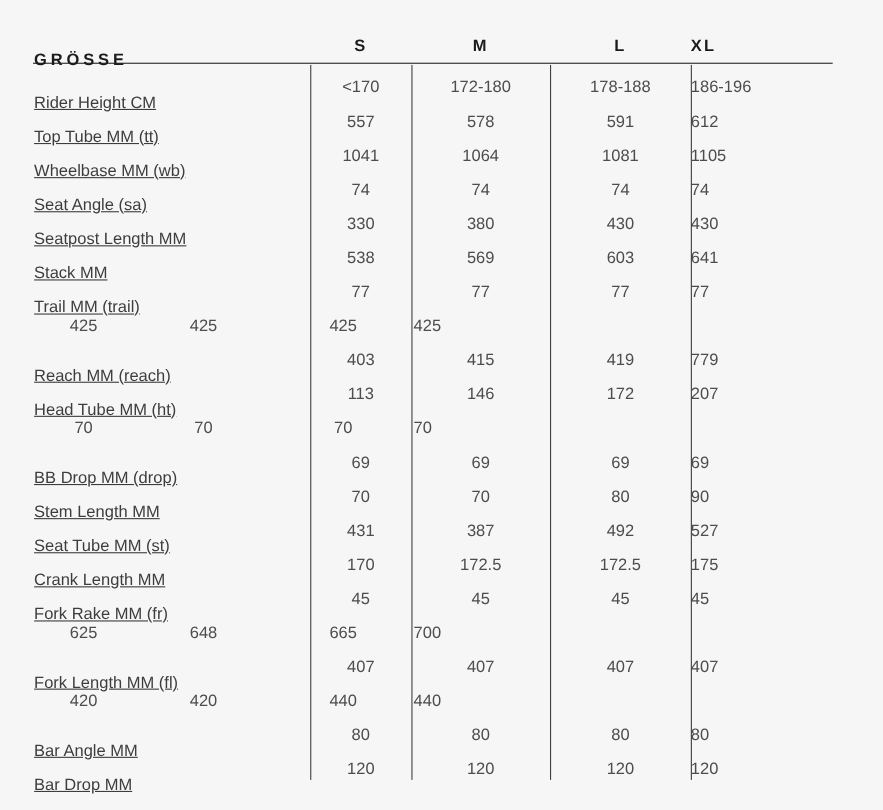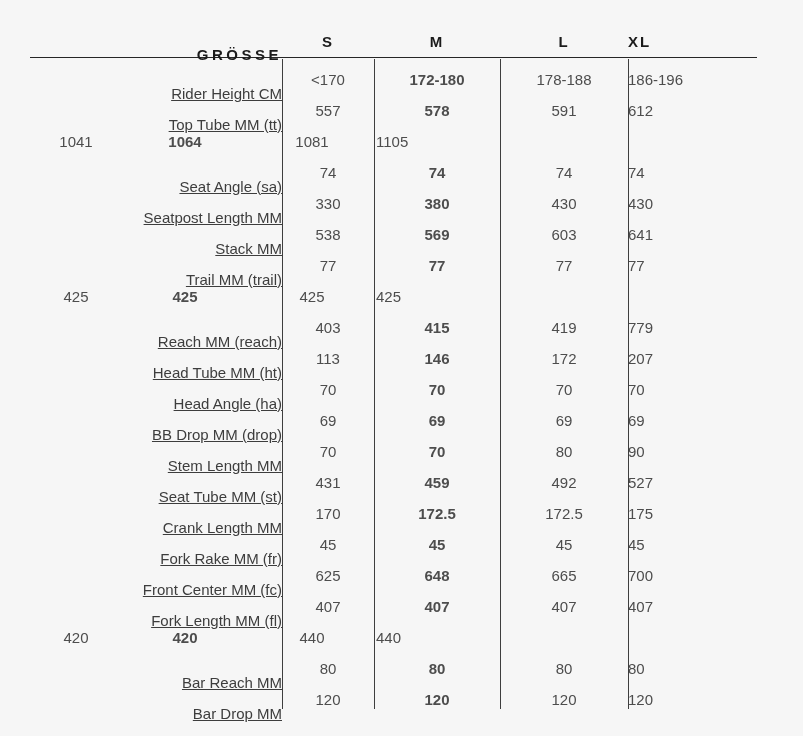--- a/index.html
+++ b/index.html
@@ -23,23 +23,23 @@
     top:25px;
     width:727px;
   }
   .head-row{
     display:flex;
     height:33px;
     align-items:center;
     border-bottom:1px solid var(--head-line);
   }
   .cell{flex:none;}
-  .col-label{width:252px;text-align:right;margin-top:27px;}
+  .col-label{width:252px;text-align:left;margin-top:27px;}
   .col-s{width:92px;text-align:center;}
-  .col-m{width:126px;text-align:center;font-weight:bold;}
+  .col-m{width:126px;text-align:center;}
   .col-l{width:128px;text-align:center;}
   .col-xl{width:129px;text-align:left;}
   .head-label{
     font-size:15px;
     font-weight:bold;
     letter-spacing:3.5px;
     color:var(--head-text);
     padding-left:1px;
   }
   .head-col{
@@ -104,20 +104,21 @@
 
     <div class="row">
       <div class="cell col-label row-label">Top Tube MM (tt)</div>
       <div class="cell col-s  val-cell">557</div>
       <div class="cell col-m  val-cell">578</div>
       <div class="cell col-l  val-cell">591</div>
       <div class="cell col-xl val-cell">612</div>
     </div>
 
     <div class="row">
+      <div class="cell col-label row-label">Wheelbase MM (wb)</div>
       <div class="cell col-s  val-cell">1041</div>
       <div class="cell col-m  val-cell">1064</div>
       <div class="cell col-l  val-cell">1081</div>
       <div class="cell col-xl val-cell">1105</div>
     </div>
 
     <div class="row">
       <div class="cell col-label row-label">Seat Angle (sa)</div>
       <div class="cell col-s  val-cell">74</div>
       <div class="cell col-m  val-cell">74</div>
@@ -166,21 +167,20 @@
 
     <div class="row">
       <div class="cell col-label row-label">Head Tube MM (ht)</div>
       <div class="cell col-s  val-cell">113</div>
       <div class="cell col-m  val-cell">146</div>
       <div class="cell col-l  val-cell">172</div>
       <div class="cell col-xl val-cell">207</div>
     </div>
 
     <div class="row">
-      <div class="cell col-label row-label">Head Angle (ha)</div>
       <div class="cell col-s  val-cell">70</div>
       <div class="cell col-m  val-cell">70</div>
       <div class="cell col-l  val-cell">70</div>
       <div class="cell col-xl val-cell">70</div>
     </div>
 
     <div class="row">
       <div class="cell col-label row-label">BB Drop MM (drop)</div>
       <div class="cell col-s  val-cell">69</div>
       <div class="cell col-m  val-cell">69</div>
@@ -192,21 +192,21 @@
       <div class="cell col-label row-label">Stem Length MM</div>
       <div class="cell col-s  val-cell">70</div>
       <div class="cell col-m  val-cell">70</div>
       <div class="cell col-l  val-cell">80</div>
       <div class="cell col-xl val-cell">90</div>
     </div>
 
     <div class="row">
       <div class="cell col-label row-label">Seat Tube MM (st)</div>
       <div class="cell col-s  val-cell">431</div>
-      <div class="cell col-m  val-cell">459</div>
+      <div class="cell col-m  val-cell">387</div>
       <div class="cell col-l  val-cell">492</div>
       <div class="cell col-xl val-cell">527</div>
     </div>
 
     <div class="row">
       <div class="cell col-label row-label">Crank Length MM</div>
       <div class="cell col-s  val-cell">170</div>
       <div class="cell col-m  val-cell">172.5</div>
       <div class="cell col-l  val-cell">172.5</div>
       <div class="cell col-xl val-cell">175</div>
@@ -214,21 +214,20 @@
 
     <div class="row">
       <div class="cell col-label row-label">Fork Rake MM (fr)</div>
       <div class="cell col-s  val-cell">45</div>
       <div class="cell col-m  val-cell">45</div>
       <div class="cell col-l  val-cell">45</div>
       <div class="cell col-xl val-cell">45</div>
     </div>
 
     <div class="row">
-      <div class="cell col-label row-label">Front Center MM (fc)</div>
       <div class="cell col-s  val-cell">625</div>
       <div class="cell col-m  val-cell">648</div>
       <div class="cell col-l  val-cell">665</div>
       <div class="cell col-xl val-cell">700</div>
     </div>
 
     <div class="row">
       <div class="cell col-label row-label">Fork Length MM (fl)</div>
       <div class="cell col-s  val-cell">407</div>
       <div class="cell col-m  val-cell">407</div>
@@ -237,21 +236,21 @@
     </div>
 
     <div class="row">
       <div class="cell col-s  val-cell">420</div>
       <div class="cell col-m  val-cell">420</div>
       <div class="cell col-l  val-cell">440</div>
       <div class="cell col-xl val-cell">440</div>
     </div>
 
     <div class="row">
-      <div class="cell col-label row-label">Bar Reach MM</div>
+      <div class="cell col-label row-label">Bar Angle MM</div>
       <div class="cell col-s  val-cell">80</div>
       <div class="cell col-m  val-cell">80</div>
       <div class="cell col-l  val-cell">80</div>
       <div class="cell col-xl val-cell">80</div>
     </div>
 
     <div class="row">
       <div class="cell col-label row-label">Bar Drop MM</div>
       <div class="cell col-s  val-cell">120</div>
       <div class="cell col-m  val-cell">120</div>

